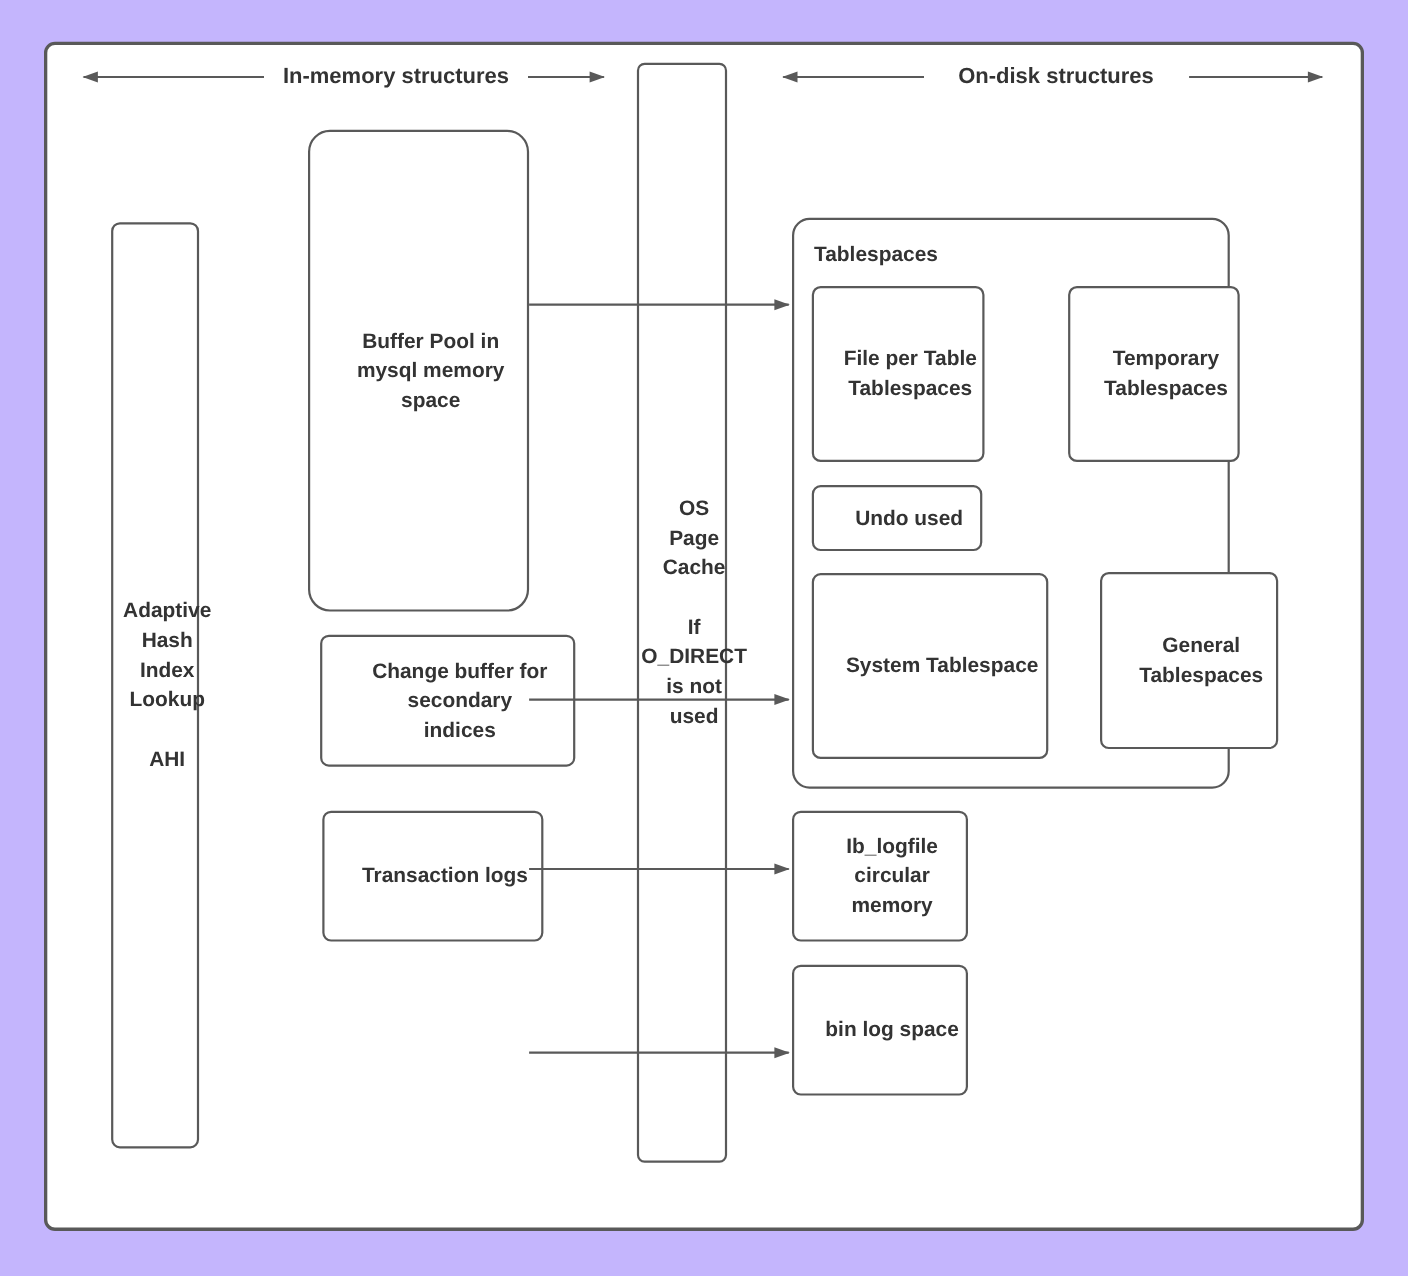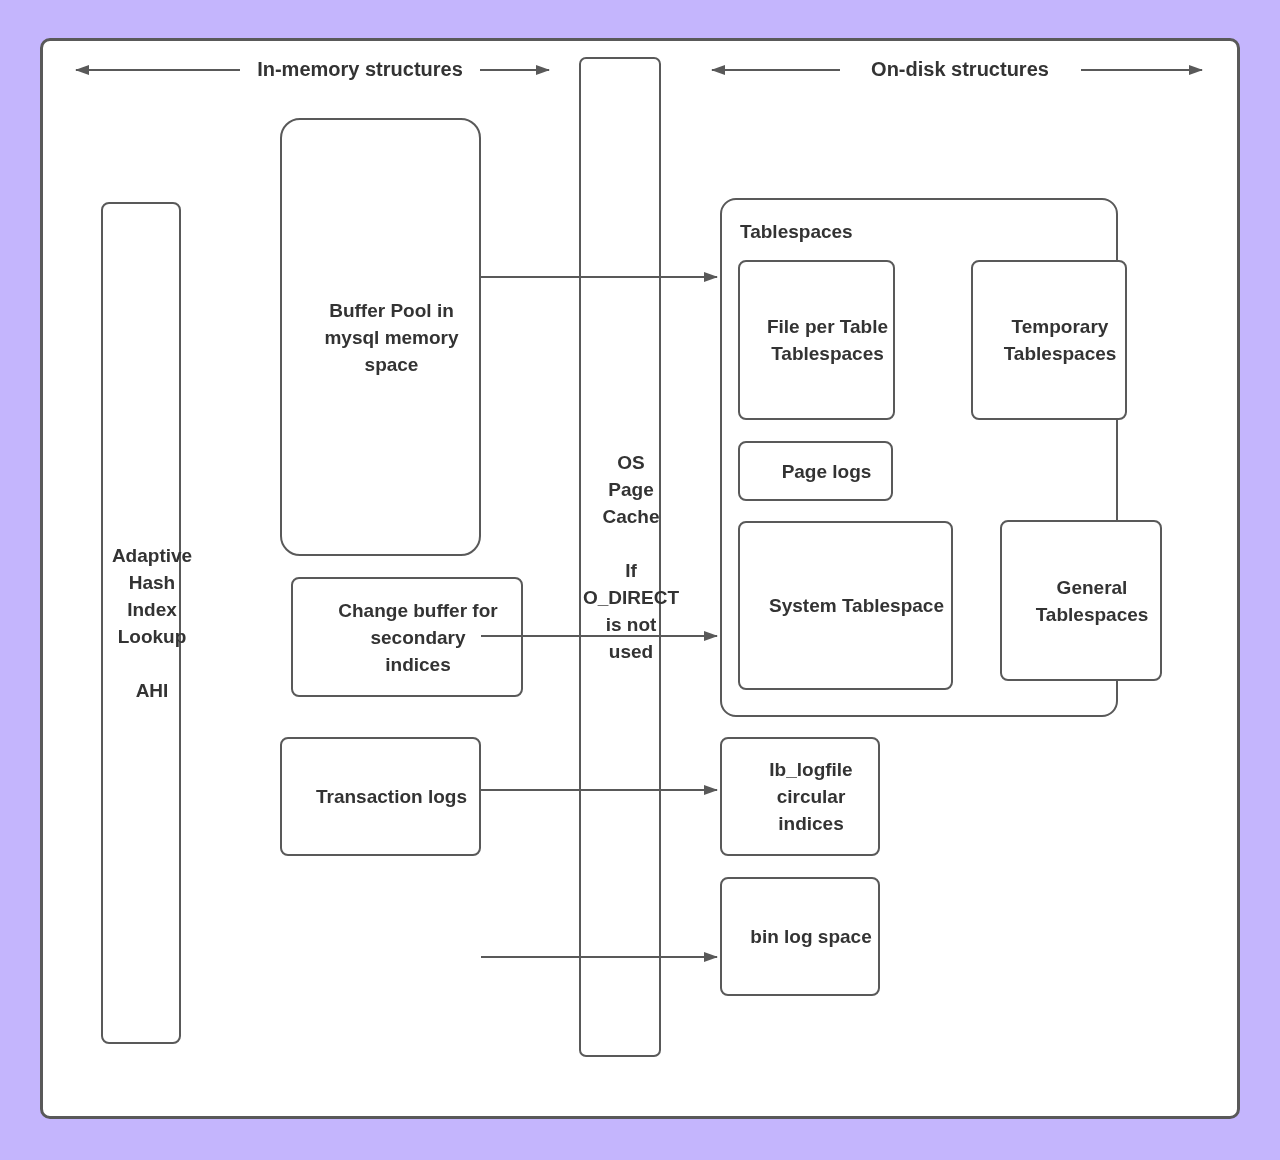--- a/index.html
+++ b/index.html
@@ -47,21 +47,21 @@
     font-size: 20px;
     line-height: 28px;
     background: transparent;
   }
   .header-label.in-memory { left: 240px; width: 240px; }
   .header-label.on-disk   { left: 855px; width: 210px; }
 
   .ahi            { left: 101px; top: 158px;  width: 80px;  height: 842px; margin-top: 44px; }
   .buffer-pool    { left: 280px; top: 118px;  width: 201px; height: 438px; border-radius: 20px; }
   .change-buffer  { left: 291px; top: 577px;  width: 232px; height: 120px; }
-  .transaction    { left: 280px; top: 737px;  width: 201px; height: 119px; }
+  .transaction    { left: 293px; top: 737px;  width: 201px; height: 119px; }
   .replication    { left: 280px; top: 897px;  width: 201px; height: 118px; }
   .os-cache       { left: 579px; top: 57px;   width: 82px;  height: 1000px; border-radius: 7px; }
 
   .tablespaces-container {
     position: absolute;
     left: 720px; top: 155px;
     width: 398px; height: 519px;
     border: 2px solid #595959;
     border-radius: 16px;
     background: #ffffff;
@@ -129,30 +129,30 @@
 
   <div class="tablespaces-container">
     <div class="tablespaces-title">Tablespaces</div>
 
     <div class="node file-per-table">File per Table
 Tablespaces</div>
 
     <div class="node temporary">Temporary
 Tablespaces</div>
 
-    <div class="node undo-logs">Page logs</div>
+    <div class="node undo-logs">Undo used</div>
 
     <div class="node system-ts">System Tablespace</div>
 
     <div class="node general-ts">General
 Tablespaces</div>
   </div>
 
   <div class="node ib-logfile">Ib_logfile
-circular indices</div>
+circular memory</div>
 
   <div class="node bin-log">bin log space</div>
 
   <svg class="arrow-layer" width="1280" height="1160" viewBox="0 0 1280 1160">
     <defs>
       <marker id="arrowhead" markerUnits="userSpaceOnUse" markerWidth="16" markerHeight="12" refX="14" refY="6" orient="auto">
         <path d="M1,1 L15,6 L1,11 Z" fill="#595959" stroke="none"></path>
       </marker>
     </defs>
 

